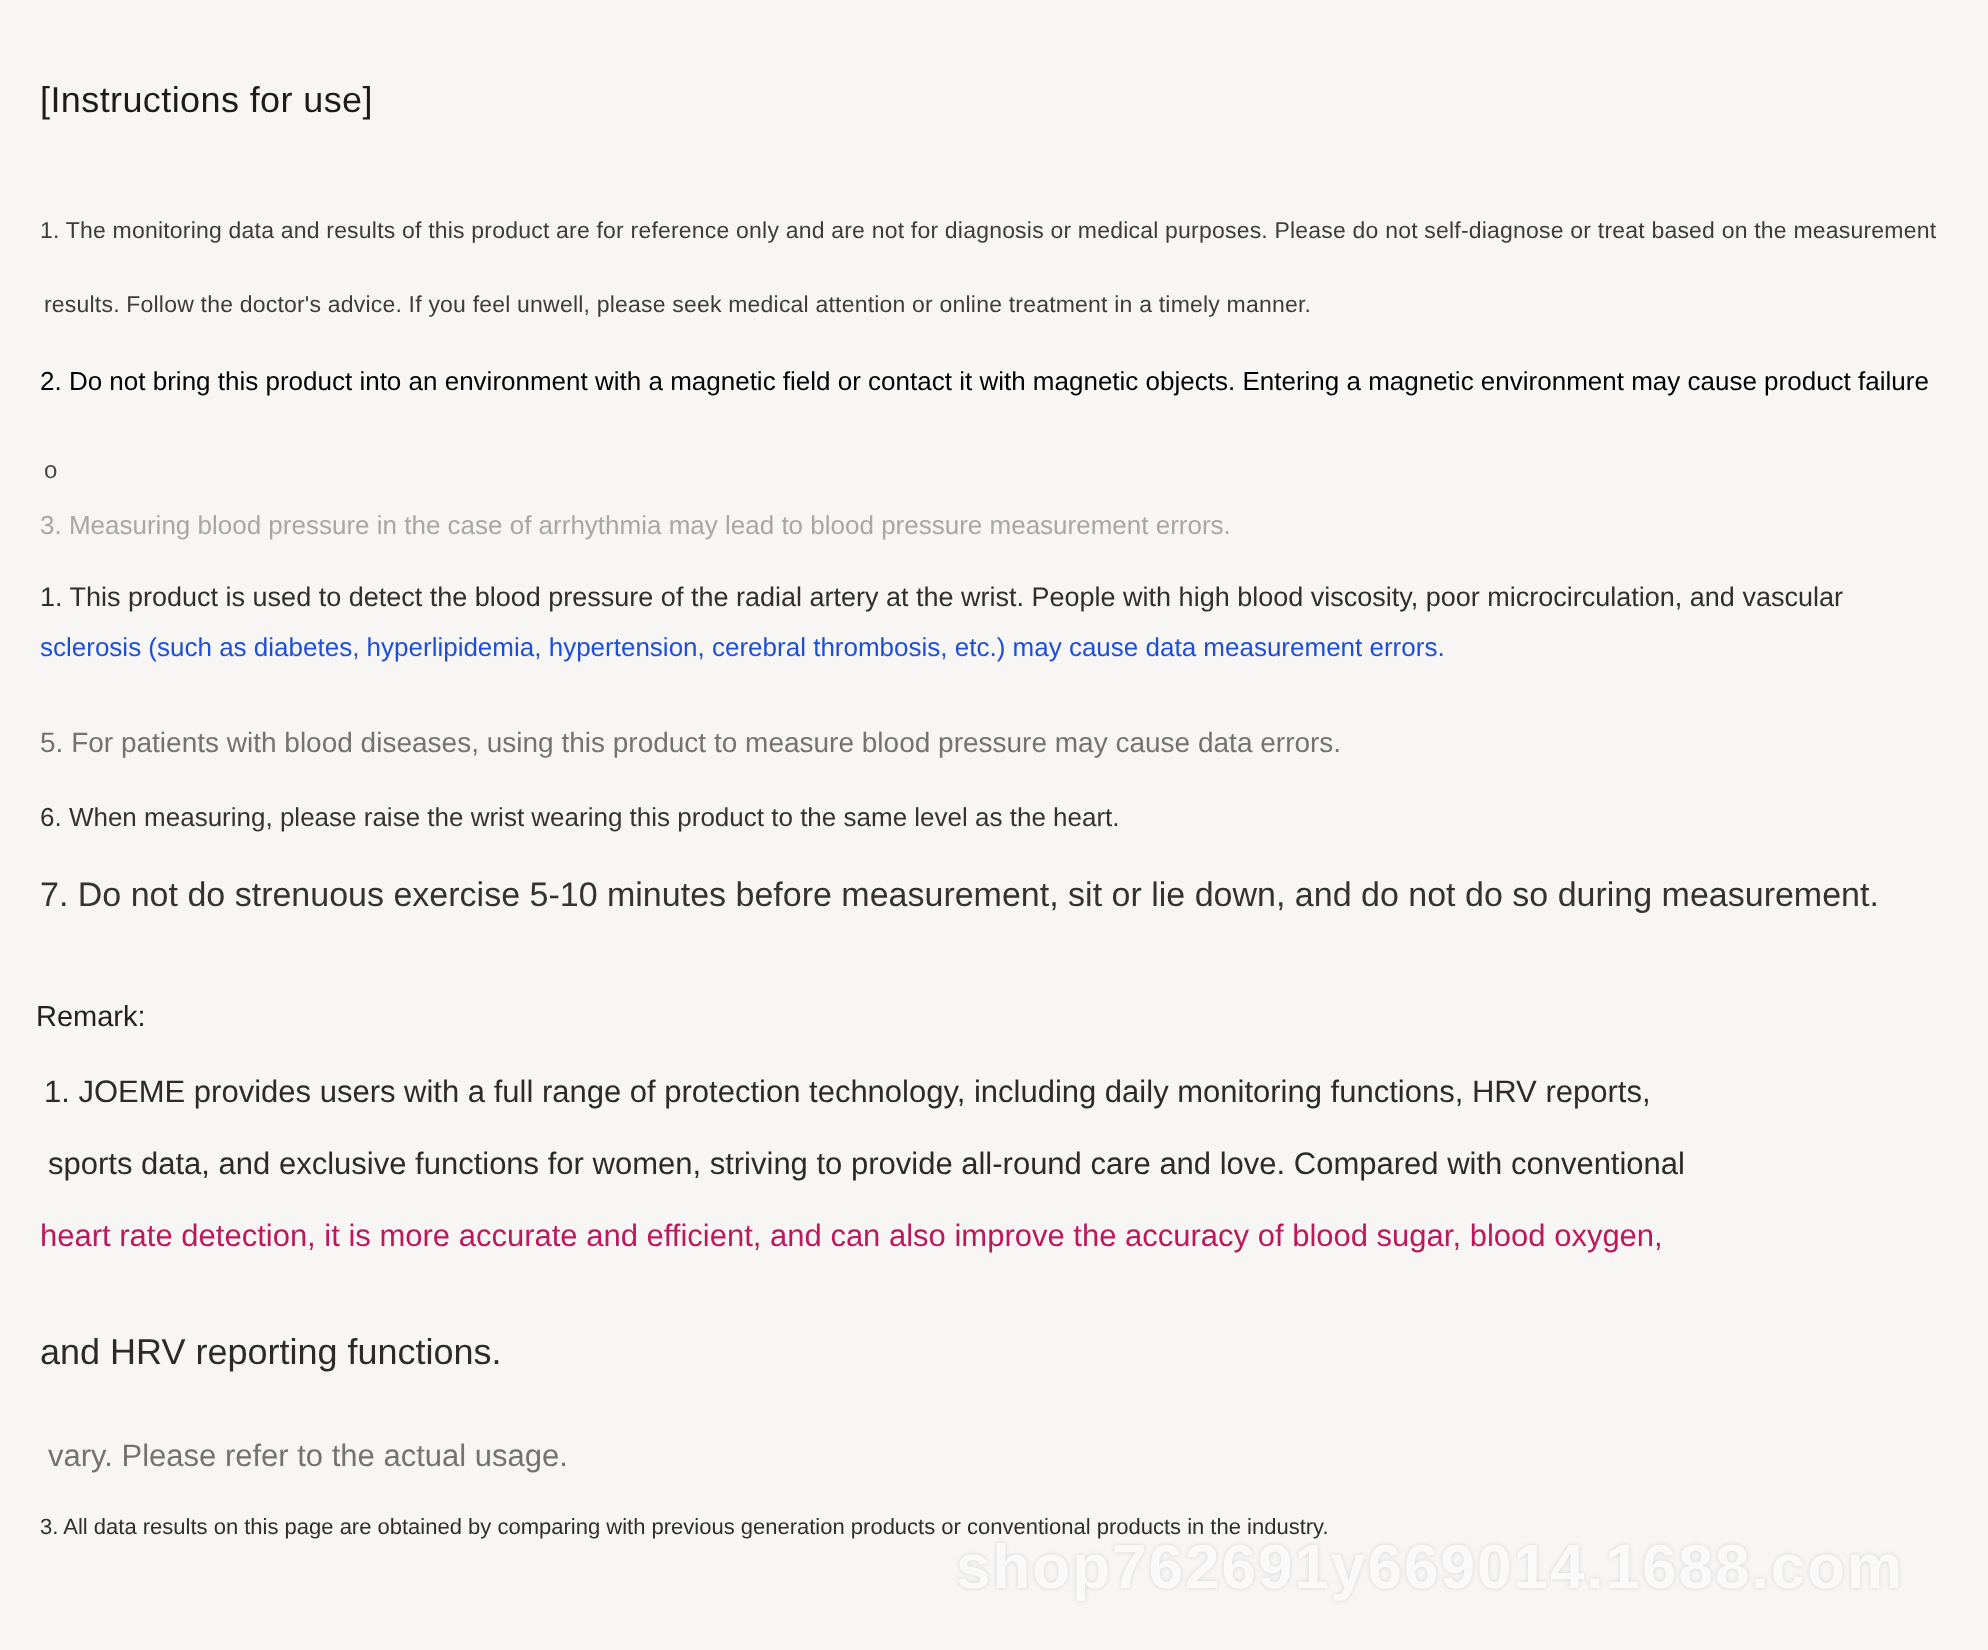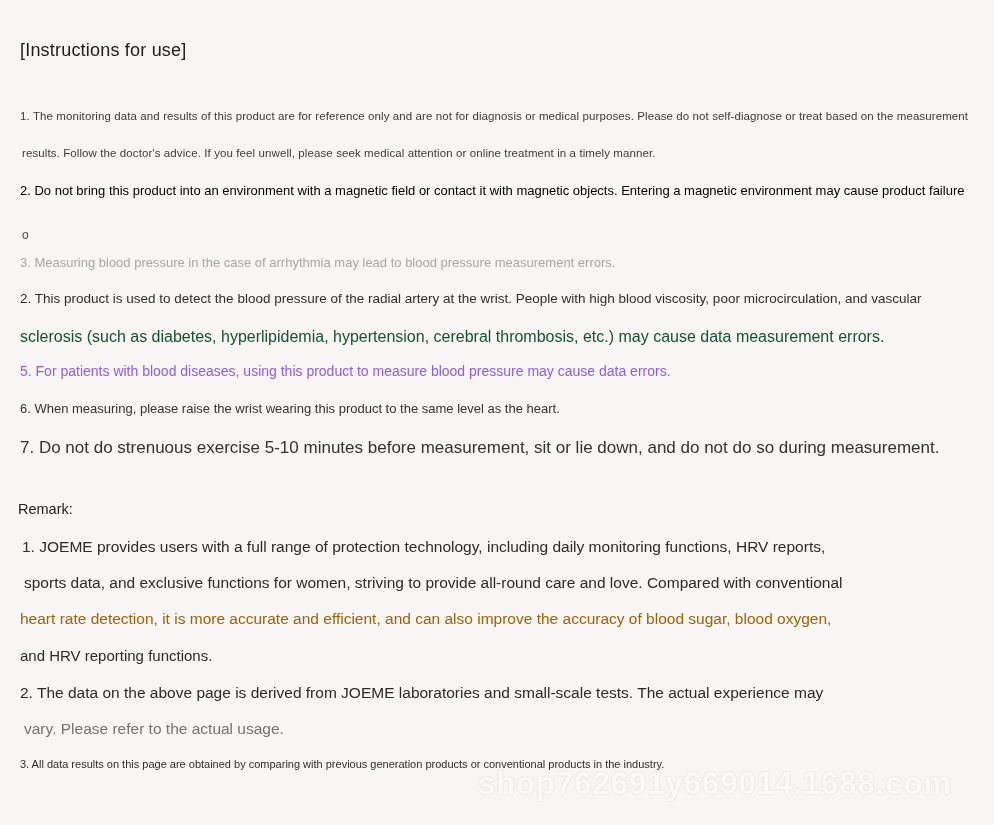--- a/index.html
+++ b/index.html
@@ -26,29 +26,29 @@
     font-size: 18px;
     color: #1c1c1c;
     letter-spacing: 0.2px;
   }
   .l1a { top: 110px; font-size: 11.5px; color: #3c3c3c; letter-spacing: 0.1px; }
   .l1b { top: 147px; font-size: 11.5px; color: #3c3c3c; left: 22px; letter-spacing: 0.1px; }
   .l2  { top: 183px; font-size: 13px;   color: #000000; }
   .l2o { top: 228px; font-size: 12px;   color: #4a4a4a; left: 22px; }
   .l3  { top: 255px; font-size: 13px;   color: #a7a7a7; }
   .l4a { top: 291px; font-size: 13.5px; color: #2f2f2f; }
-  .l4b { top: 328px; font-size: 16px;   color: #14532d; }
-  .l5  { top: 363px; font-size: 14px;   color: #8b5cf6; }
+  .l4b { top: 316px; font-size: 13px;   color: #1d4ed8; }
+  .l5  { top: 363px; font-size: 14px;   color: #737373; }
   .l6  { top: 401px; font-size: 13px;   color: #333333; }
   .l7  { top: 438px; font-size: 17px;   color: #333333; }
   .remark-heading { top: 501px; font-size: 14.5px; color: #222222; left: 18px; }
   .r1a { top: 538px; font-size: 15.5px; color: #2b2b2b; left: 22px; }
   .r1b { top: 574px; font-size: 15.5px; color: #2b2b2b; left: 24px; }
-  .r1c { top: 610px; font-size: 15.5px; color: #a16207; }
-  .r1d { top: 647px; font-size: 15px; color: #2b2b2b; }
+  .r1c { top: 610px; font-size: 15.5px; color: #be185d; }
+  .r1d { top: 666px; font-size: 18px; color: #2b2b2b; }
   .r2a { top: 684px; font-size: 15.5px; color: #2b2b2b; }
   .r2b { top: 720px; font-size: 15.5px; color: #737373; left: 24px; }
   .r3  { top: 758px; font-size: 11px;   color: #2e2e2e; }
   .watermark {
     position: absolute;
     top: 766px;
     left: 478px;
     font-size: 31px;
     font-weight: bold;
     letter-spacing: 1px;
@@ -65,34 +65,33 @@
   <div class="line title">[Instructions for use]</div>
 
   <div class="line l1a">1. The monitoring data and results of this product are for reference only and are not for diagnosis or medical purposes. Please do not self-diagnose or treat based on the measurement</div>
   <div class="line l1b">results. Follow the doctor's advice. If you feel unwell, please seek medical attention or online treatment in a timely manner.</div>
 
   <div class="line l2">2. Do not bring this product into an environment with a magnetic field or contact it with magnetic objects. Entering a magnetic environment may cause product failure</div>
   <div class="line l2o">o</div>
 
   <div class="line l3">3. Measuring blood pressure in the case of arrhythmia may lead to blood pressure measurement errors.</div>
 
-  <div class="line l4a">2. This product is used to detect the blood pressure of the radial artery at the wrist. People with high blood viscosity, poor microcirculation, and vascular</div>
+  <div class="line l4a">1. This product is used to detect the blood pressure of the radial artery at the wrist. People with high blood viscosity, poor microcirculation, and vascular</div>
   <div class="line l4b">sclerosis (such as diabetes, hyperlipidemia, hypertension, cerebral thrombosis, etc.) may cause data measurement errors.</div>
 
   <div class="line l5">5. For patients with blood diseases, using this product to measure blood pressure may cause data errors.</div>
   <div class="line l6">6. When measuring, please raise the wrist wearing this product to the same level as the heart.</div>
   <div class="line l7">7. Do not do strenuous exercise 5-10 minutes before measurement, sit or lie down, and do not do so during measurement.</div>
 
   <div class="line remark-heading">Remark:</div>
 
   <div class="line r1a">1. JOEME provides users with a full range of protection technology, including daily monitoring functions, HRV reports,</div>
   <div class="line r1b">sports data, and exclusive functions for women, striving to provide all-round care and love. Compared with conventional</div>
   <div class="line r1c">heart rate detection, it is more accurate and efficient, and can also improve the accuracy of blood sugar, blood oxygen,</div>
   <div class="line r1d">and HRV reporting functions.</div>
 
-  <div class="line r2a">2. The data on the above page is derived from JOEME laboratories and small-scale tests. The actual experience may</div>
   <div class="line r2b">vary. Please refer to the actual usage.</div>
 
   <div class="line r3">3. All data results on this page are obtained by comparing with previous generation products or conventional products in the industry.</div>
 
   <div class="watermark">shop762691y669014.1688.com</div>
 
 </div>
 
 </body></html>

